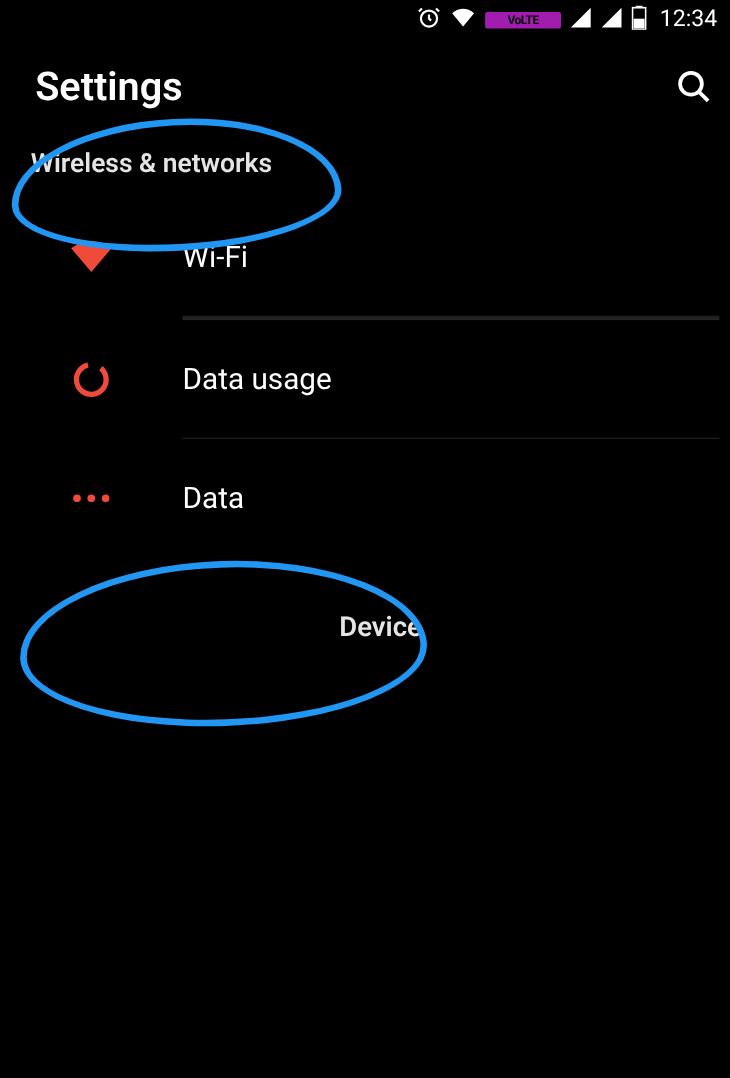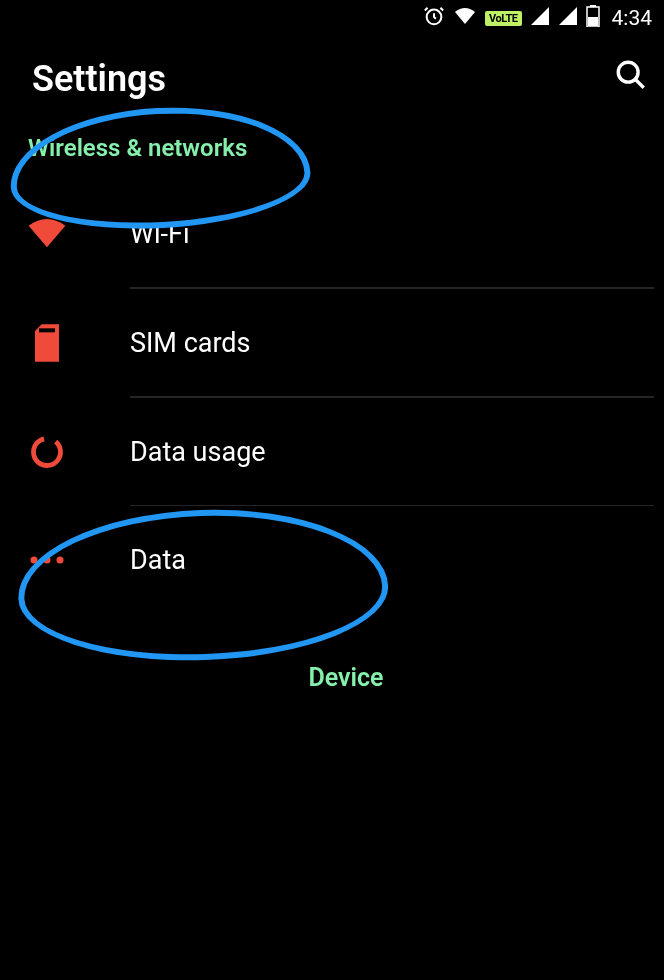--- a/index.html
+++ b/index.html
@@ -21,56 +21,57 @@
       justify-content: flex-end;
       align-items: center;
       gap: 8px;
       padding: 6px 12px 6px 0;
       height: 36px;
     }
     .status-bar svg, .status-bar .volte {
       flex-shrink: 0;
     }
     .volte {
-      background: #bef264;
+      background: #a21caf;
       color: #000000;
       font-size: 11px;
       font-weight: bold;
-      padding: 1px 4px;
+      padding: 1px 20px;
       border-radius: 2px;
       letter-spacing: -0.5px;
     }
     .status-time {
       font-size: 21px;
       font-weight: 400;
       margin-left: 4px;
     }
     .header {
       display: flex;
       justify-content: space-between;
-      align-items: flex-start;
+      align-items: flex-end;
       padding: 22px 16px 22px 32px;
     }
     .header-title {
       font-size: 36px;
       font-weight: 600;
     }
     .section-header {
-      color: #86efac;
+      color: #e5e5e5;
       font-size: 24px;
       font-weight: 600;
       padding: 12px 0 18px 28px;
     }
     .section-header.device {
       padding-top: 50px;
       font-size: 25px;
       text-align: center;
     }
     .settings-list {
       padding: 0 0 0 0;
+      margin-left: 36px;
     }
     .settings-item {
       display: flex;
       align-items: center;
       padding: 0 30px 0 24px;
       height: 107px;
       cursor: pointer;
     }
     .item-icon {
       width: 46px;
@@ -140,21 +141,21 @@
         <path d="M1 19 L19 1 L19 19 Z"></path>
       </svg>
   </span>
   <span>
     <svg width="14" height="22" viewBox="0 0 14 22">
         <rect x="4" y="0" width="6" height="2" fill="#ffffff"></rect>
         <rect x="1" y="2" width="12" height="20" fill="none" stroke="#ffffff" stroke-width="1.5"></rect>
         <rect x="2" y="12" width="10" height="9" fill="#ffffff"></rect>
       </svg>
   </span>
-  <span class="status-time">4:34</span>
+  <span class="status-time">12:34</span>
 </div>
 
 <div class="header">
   <div class="header-title">Settings</div>
   <span>
     <svg width="34" height="34" viewBox="0 0 24 24" fill="none" stroke="#ffffff" stroke-width="2.4">
         <circle cx="10" cy="10" r="7"></circle>
         <line x1="21" y1="21" x2="15" y2="15"></line>
       </svg>
   </span>
@@ -169,29 +170,20 @@
       <svg width="40" height="34" viewBox="0 0 24 20" fill="#f04b3a">
           <path d="M12 18 L1 5 Q12 -3 23 5 Z"></path>
         </svg>
     </span>
     <span class="item-label">Wi-Fi</span>
   </div>
   <div class="divider"></div>
 
   <div class="divider"></div>
 
-  <div class="settings-item">
-    <span class="item-icon">
-      <svg width="32" height="40" viewBox="0 0 24 30" fill="#f04b3a">
-          <path d="M3 6 L8 1 L21 1 L21 29 L3 29 Z"></path>
-          <rect x="6" y="4" width="12" height="3" fill="#000"></rect>
-        </svg>
-    </span>
-    <span class="item-label">SIM cards</span>
-  </div>
   <div class="divider"></div>
 
   <div class="divider"></div>
 
   <div class="settings-item">
     <span class="item-icon">
       <svg width="36" height="36" viewBox="0 0 24 24" fill="none" stroke="#f04b3a" stroke-width="3.2">
           <circle cx="12" cy="12" r="9" stroke-dasharray="48 10" transform="rotate(-50 12 12)"></circle>
         </svg>
     </span>

